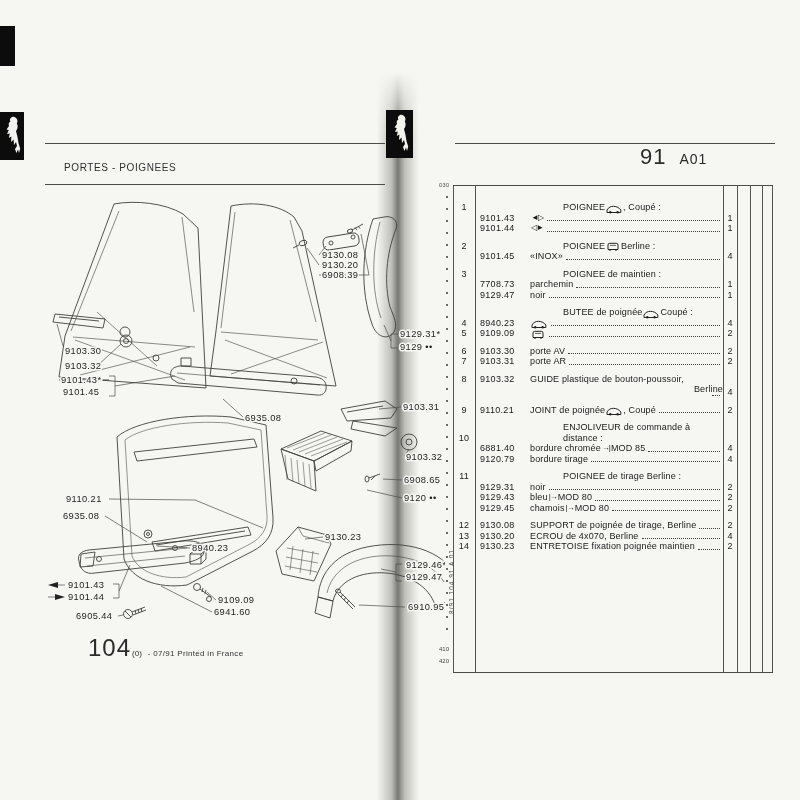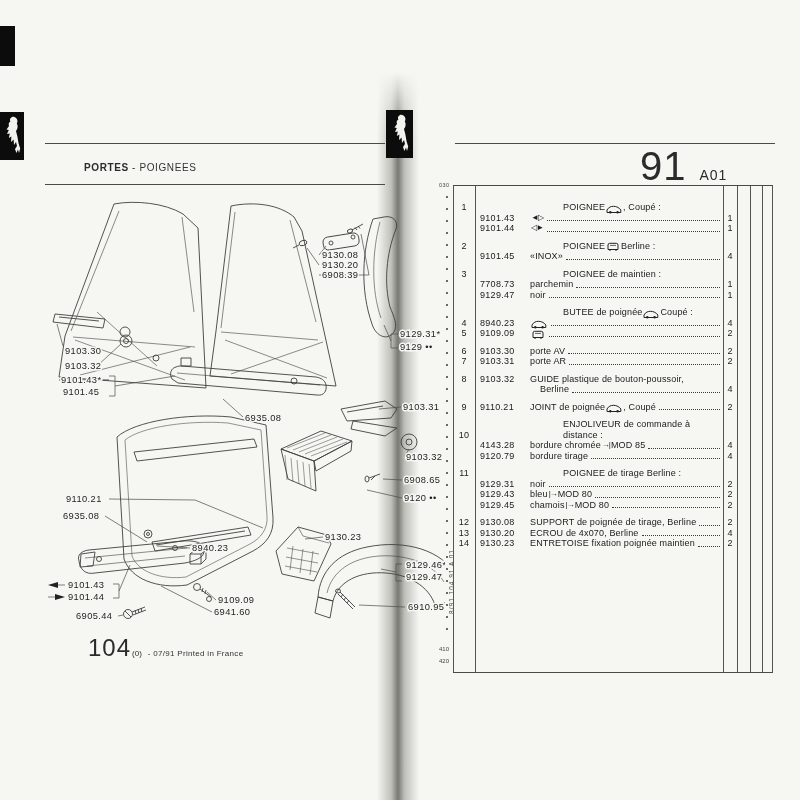--- a/index.html
+++ b/index.html
@@ -16,23 +16,23 @@
     -webkit-mask-image:linear-gradient(to bottom, transparent 0, transparent 72px, #000 140px);
     mask-image:linear-gradient(to bottom, transparent 0, transparent 72px, #000 140px);
   }
   .edge-mark{left:0;top:26px;width:15px;height:40px;background:#0c0c0c;}
   .lion-block{background:#0c0c0c;display:flex;align-items:center;justify-content:center;}
   .lion-left{left:0;top:112px;width:24px;height:48px;}
   .lion-center{left:386px;top:110px;width:27px;height:48px;}
   
   .rule{background:#4a4a48;height:1px;}
   .hdr-left{left:64px;top:162px;font-size:10px;letter-spacing:.6px;color:#333;}
-  .hdr-left b{font-weight:bold;color:#2b2b2b;margin-left:20px;}
+  .hdr-left b{font-weight:normal;color:#2b2b2b;}
   .hdr-right{left:640px;top:144px;display:flex;align-items:baseline;color:#2b2b2b;}
-  .hdr-num{font-size:40px;letter-spacing:1px;}
+  .hdr-num{font-size:22px;letter-spacing:1px;}
   .hdr-code{font-size:14px;margin-left:13px;letter-spacing:1px;}
   
   .diagram{left:35px;top:190px;width:410px;height:470px;}
   .diagram svg{display:block;}
   .lbl{font:9.3px "Liberation Sans",sans-serif;fill:#1e1e1e;letter-spacing:.4px;
        paint-order:stroke;stroke:#f6f6f3;stroke-width:3px;}
   .footer-left{left:88px;top:634px;display:flex;align-items:baseline;color:#2b2b2b;}
   .f-num{font-size:24px;letter-spacing:1px;}
   .f-sub{font-size:8px;margin-left:1px;}
   .f-rest{font-size:8px;margin-left:6px;letter-spacing:.3px;color:#333;}
@@ -40,21 +40,21 @@
   .ptable{left:453px;top:185px;width:320px;height:486px;
           border-top:1px solid #4a4a48;border-bottom:1px solid #4a4a48;}
   .vr{position:absolute;top:0;bottom:0;width:1px;background:#55554f;}
   .flow{position:absolute;left:0;top:0;width:284px;padding-top:16px;}
   .pgroup{margin-bottom:7px;}
   .row{display:flex;align-items:flex-end;font-size:9px;line-height:10.5px;color:#1a1a1a;letter-spacing:.15px;}
   .col-idx{width:22px;text-align:center;flex:none;}
   .col-ref{width:50px;flex:none;padding-left:5px;letter-spacing:.3px;}
   .col-desc{flex:1;display:flex;align-items:flex-end;min-width:0;}
   .row.h .col-desc{padding-left:33px;}
-  .row.w .col-desc{padding-left:10px;}
+  .row.w .col-desc{padding-left:10px;flex-direction:column;}
   .dots{flex:1;min-width:8px;border-bottom:1px dotted #3c3c3c;margin:0 3px 2px 3px;height:1px;}
   .col-qty{width:14px;text-align:center;flex:none;}
   .ic{display:inline-block;margin:0 1px -1px 1px;line-height:0;}
   .gl{font-size:8px;letter-spacing:-1px;margin:0 1px;}
   .footnote{position:absolute;left:4px;top:457px;width:262px;font-size:7.5px;line-height:10px;color:#222;letter-spacing:.2px;}
   
   .g030{left:439px;top:182px;font-size:5.5px;color:#444;letter-spacing:.5px;}
   .gdots{left:446px;top:196px;width:2px;height:442px;
     background:repeating-linear-gradient(to bottom,#6a6a64 0,#6a6a64 2px,transparent 2px,transparent 12px);}
   .grot{left:381px;top:578px;width:140px;text-align:center;transform:rotate(-90deg);
@@ -435,21 +435,21 @@
         <div class="row h">
           <span class="col-idx">10</span>
           <span class="col-ref"></span>
           <div class="col-desc">
             <span>ENJOLIVEUR de commande à distance :</span>
           </div>
           <span class="col-qty"></span>
         </div>
         <div class="row">
           <span class="col-idx"></span>
-          <span class="col-ref">4143.28</span>
+          <span class="col-ref">6881.40</span>
           <div class="col-desc">
             <span>bordure chromée </span>
             <span class="gl">→|</span>
             <span> MOD 85</span>
             <span class="dots"></span>
           </div>
           <span class="col-qty">4</span>
         </div>
         <div class="row">
           <span class="col-idx"></span>

